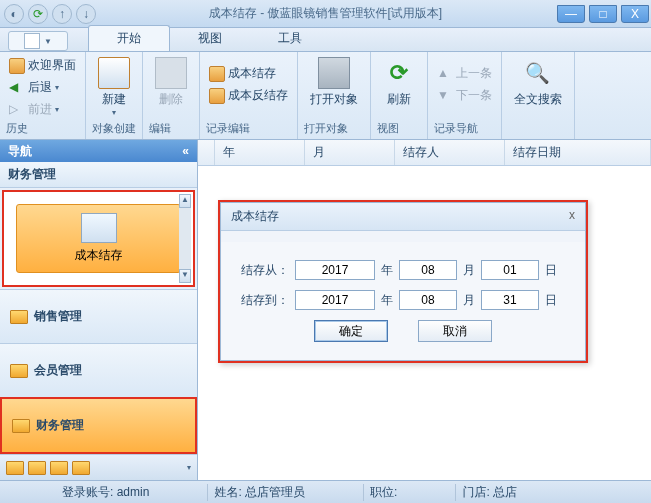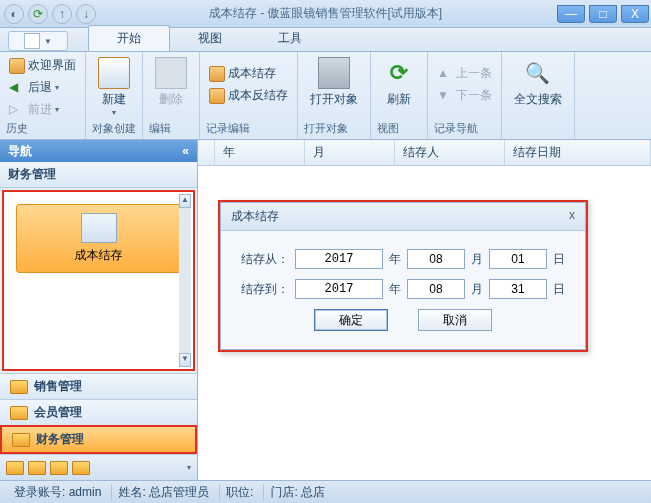--- a/index.html
+++ b/index.html
@@ -32,42 +32,42 @@
 .mainarea { display: flex; height: 340px; }
 .navpanel { width: 198px; background: #e8f0fa; border-right: 1px solid #9db8d6; display: flex; flex-direction: column; }
 .nav-header { height: 22px; background: linear-gradient(#6fa8e0,#4a88d0); color: #fff; padding: 3px 8px; font-weight: bold; display: flex; justify-content: space-between; align-items: center; }
 .nav-section-title { background: linear-gradient(#f0f6fc,#dae8f6); padding: 4px 8px; color: #2a4a6a; font-weight: bold; border-bottom: 1px solid #b8cde4; }
 .nav-content { flex: 1; background: #fff; border: 2px solid #e03020; margin: 2px; padding: 4px; position: relative; }
 .nav-item-big { background: linear-gradient(#ffd890,#ffb040); border: 1px solid #e09020; border-radius: 3px; padding: 8px; text-align: center; margin: 8px; }
 .nav-item-big .iconbig { width: 36px; height: 30px; margin: 0 auto 4px; background: linear-gradient(#f0f8ff,#d0e0f0); border: 1px solid #90a8c0; }
 .nav-scroll { position: absolute; right: 2px; width: 12px; background: #e0e8f0; top: 2px; bottom: 2px; }
 .nav-scroll-btn { height: 14px; background: linear-gradient(#f0f6fc,#d0e0f0); border: 1px solid #a0b8d0; text-align: center; font-size: 8px; color: #4a6a8a; }
 .nav-groups { }
-.nav-group { display: flex; align-items: center; gap: 6px; padding: 4px 10px; background: linear-gradient(#f0f6fc,#dae8f6); border-top: 1px solid #b8cde4; color: #2a4a6a; font-weight: bold; cursor: pointer; }
+.nav-group { display: flex; align-items: center; gap: 6px; padding: 18px 10px; background: linear-gradient(#f0f6fc,#dae8f6); border-top: 1px solid #b8cde4; color: #2a4a6a; font-weight: bold; cursor: pointer; }
 .nav-group.active { background: linear-gradient(#ffd890,#ffb040); border: 2px solid #e03020; }
 .folder-icon { width: 18px; height: 14px; background: linear-gradient(#ffd870,#f0a830); border: 1px solid #c08020; border-radius: 1px; }
 .nav-footer { height: 26px; background: linear-gradient(#e8f0fa,#d0e0f0); border-top: 1px solid #b8cde4; display: flex; align-items: center; padding: 0 6px; gap: 4px; }
 
 .content { flex: 1; background: #fff; position: relative; }
 .table-header { display: flex; background: linear-gradient(#f4f8fc,#e2ecf7); border-bottom: 1px solid #b8cde4; }
 .th { padding: 4px 8px; border-right: 1px solid #c8d8e8; color: #2a4a6a; }
 
 .dialog { position: absolute; left: 20px; top: 60px; width: 370px; background: #f0f4fa; border: 2px solid #e03020; box-shadow: 2px 2px 6px rgba(0,0,0,.2); }
 .dialog-inner { border: 1px solid #9db8d6; }
 .dialog-title { background: linear-gradient(#eaf2fb,#d6e5f4); padding: 5px 10px; color: #2a4a6a; display: flex; justify-content: space-between; border-bottom: 1px solid #b8cde4; }
-.dialog-body { padding: 18px 20px; background: #f4f7fb; }
+.dialog-body { padding: 18px 20px; background: #f4f7fb; margin-top: 11px; }
 .dlg-row { display: flex; align-items: center; gap: 6px; margin-bottom: 10px; color: #2a4a6a; }
 .dlg-input { width: 58px; height: 20px; border: 1px solid #8aa8c8; background: #fff; text-align: center; }
-.dlg-input.wide { width: 88px; font-family: Liberation Mono, monospace; }
+.dlg-input.wide { width: 80px; }
 .dlg-btns { display: flex; gap: 30px; justify-content: center; margin-top: 8px; }
 .dlg-btn { width: 74px; height: 22px; background: linear-gradient(#fefefe,#e4ecf5); border: 1px solid #8aa8c8; cursor: pointer; }
 .dlg-btn.primary { border: 1px solid #4a78b0; box-shadow: 0 0 0 1px #a8c8e8 inset; }
 
 .statusbar { height: 23px; background: linear-gradient(#dce8f5,#c8daee); border-top: 1px solid #9db8d6; display: flex; align-items: center; padding: 0 8px; color: #2a4a6a; gap: 4px; }
-.status-seg { padding: 0 6px; border-left: 1px solid #b0c4da; }
+.status-seg { padding: 0 6px; border-left: 1px solid #b0c4da; margin-left: 48px; }
 .status-seg:first-child { border-left: none; }
 
 .caret { font-size: 8px; color: #4a6a8a; }
 </style>
 </head>
 <body>
 
 <div class="titlebar">
   <div class="systembtn">◐</div>
   <div class="systembtn" style="color:#2a9a2a;">⟳</div>

